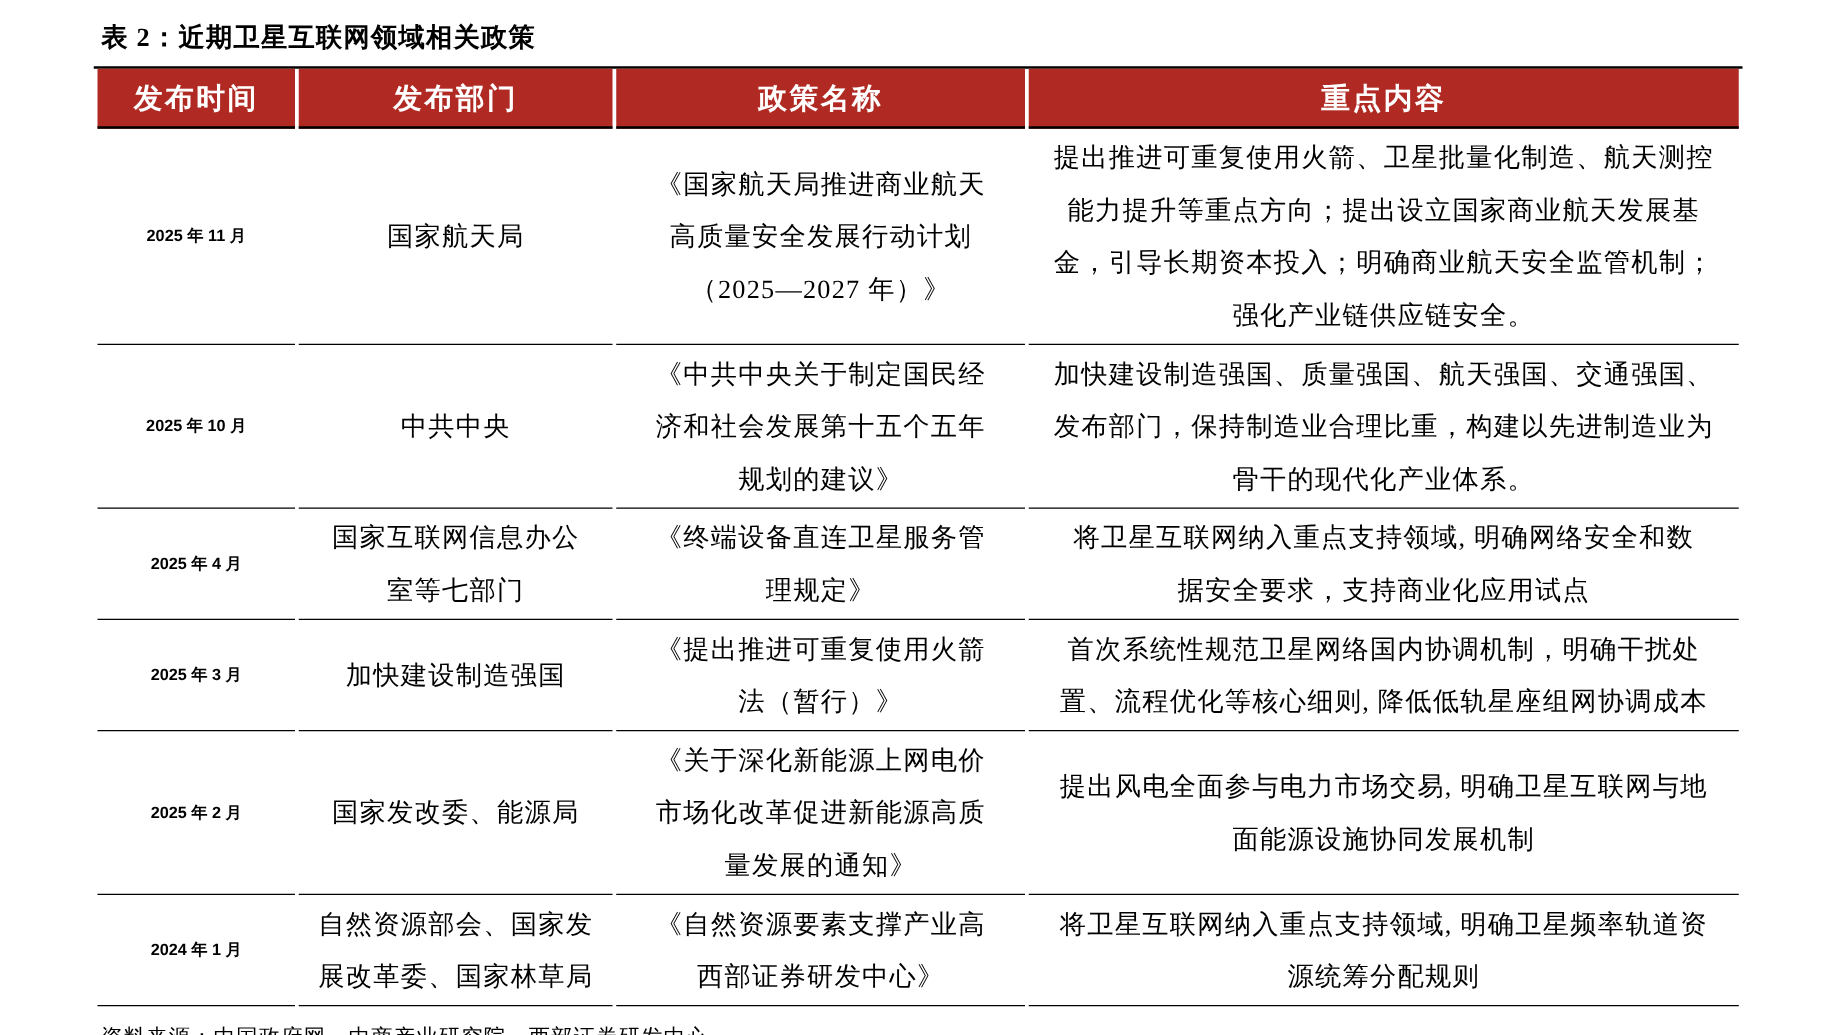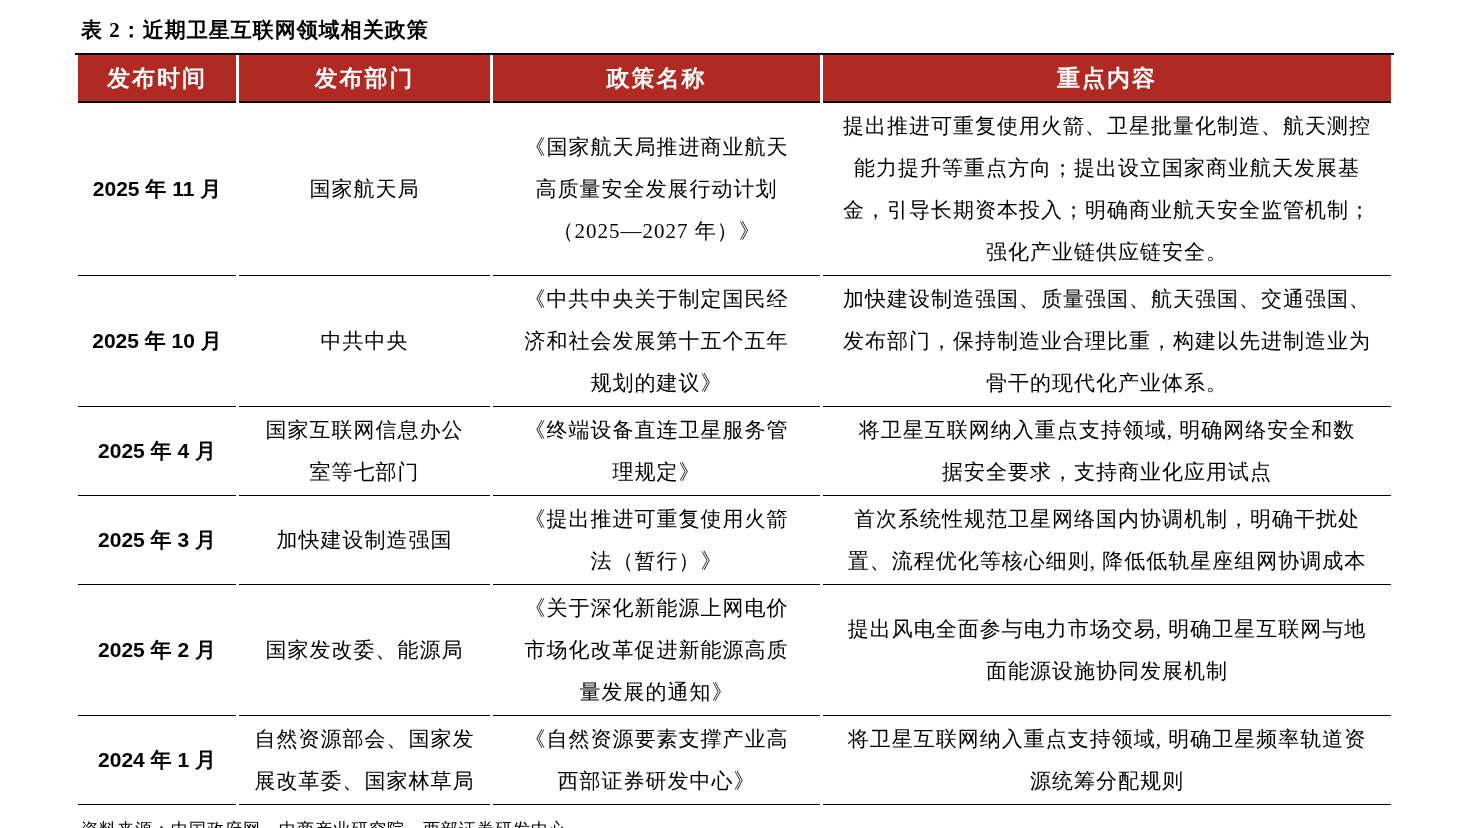--- a/index.html
+++ b/index.html
@@ -50,21 +50,21 @@
     font-size: 21px;
     letter-spacing: 1px;
     line-height: 42px;
     text-align: center;
     vertical-align: middle;
     white-space: pre-line;
     padding: 2px 8px;
     border-bottom: 1px solid var(--border, #000);
     color: var(--text, #000);
   }
-  td.c1 { font-weight: 600; font-family: "Liberation Sans", "DejaVu Sans", sans-serif; font-size: 21px; letter-spacing: 0; }
+  td.c1 { font-weight: 600; font-family: "Liberation Sans", "DejaVu Sans", sans-serif; font-size: 13px; letter-spacing: 0; }
   td.c4 { padding: 2px 10px; }
   .source {
     font-size: 17px;
     letter-spacing: 1px;
     padding: 13px 6px 0 6px;
     color: var(--text, #000);
   }
 </style>
 </head>
 <body>

